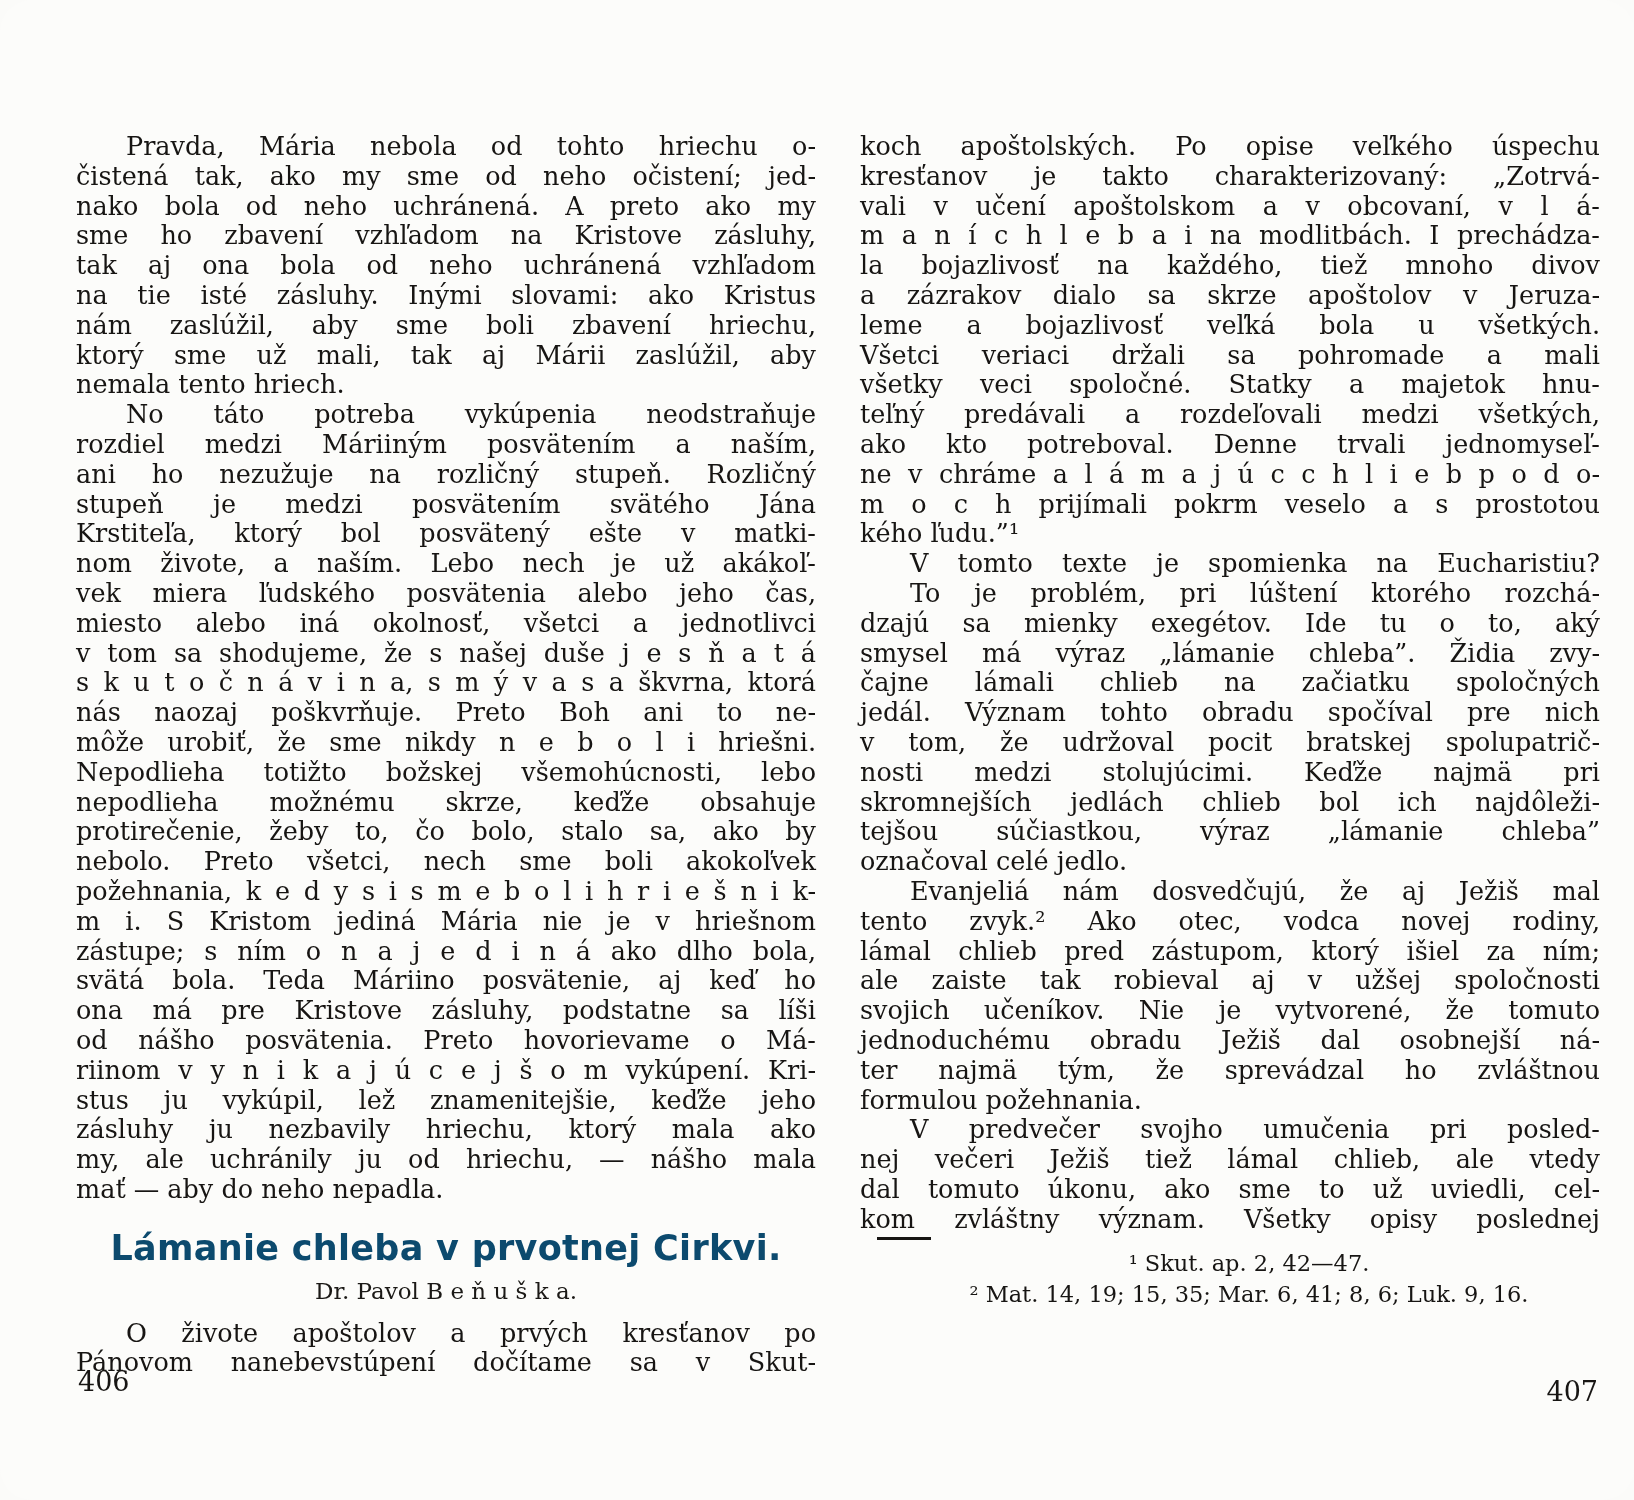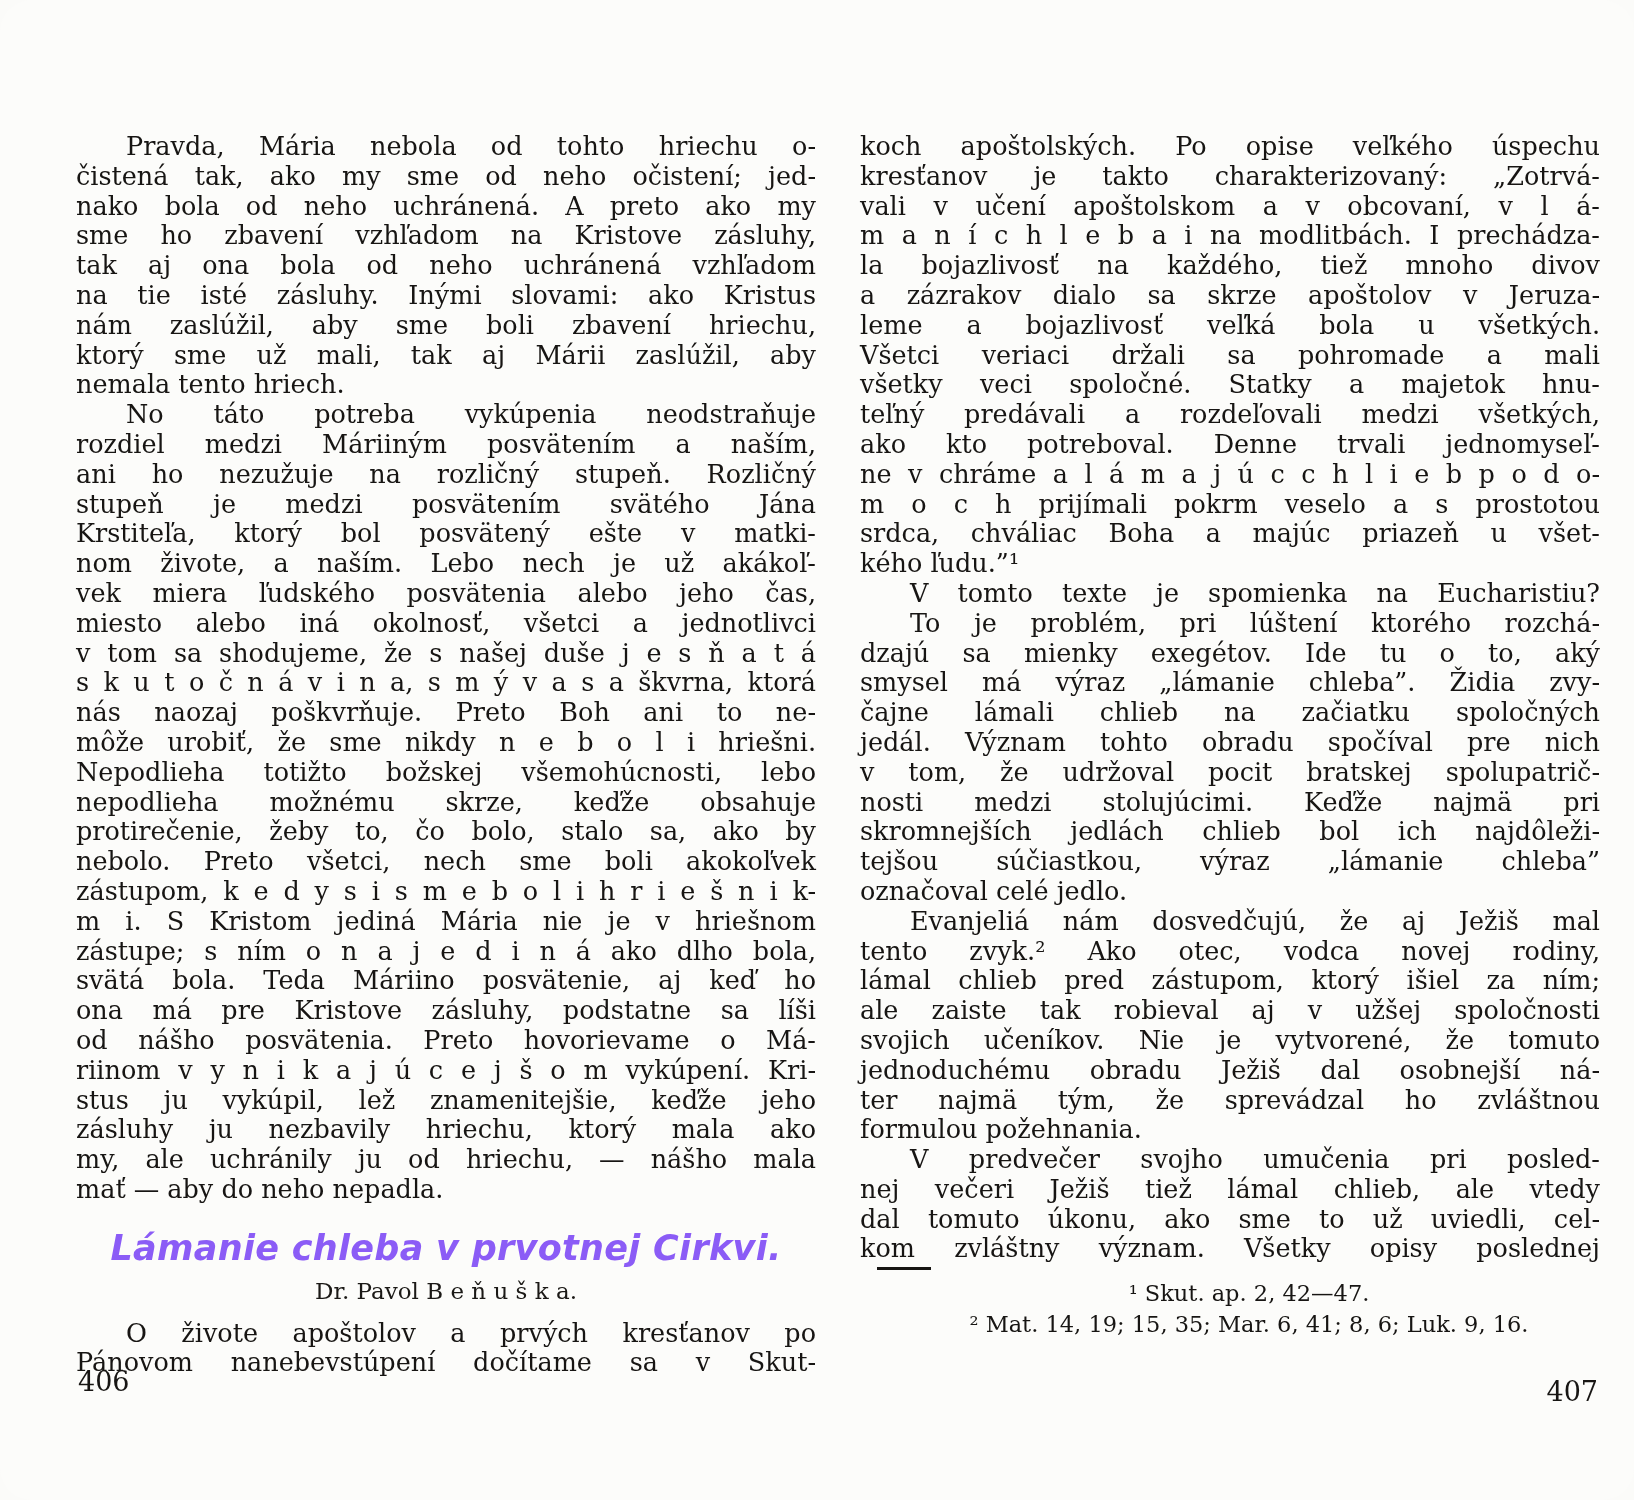--- a/index.html
+++ b/index.html
@@ -45,22 +45,21 @@
   }
 
   .heading {
     font-family: "DejaVu Sans", "Liberation Sans", sans-serif;
     font-weight: 700;
     font-size: 35px;
     line-height: 42px;
     text-align: center;
     margin: 22px 0 8px 0;
     letter-spacing: 0.3px;
-    color: #8b5cf6;
-    font-style: italic;
+    color: #0c4a6e;
   }
   .byline {
     text-align: center;
     font-size: 23px;
     line-height: 28px;
     margin: 0 0 14px 0;
     color: #1b1916;
   }
 
   .fnrule {
@@ -113,21 +112,21 @@
         <span class="line">vek miera ľudského posvätenia alebo jeho čas,</span>
         <span class="line">miesto alebo iná okolnosť, všetci a jednotlivci</span>
         <span class="line">v tom sa shodujeme, že s našej duše j e s ň a t á</span>
         <span class="line">s k u t o č n á v i n a, s m ý v a s a škvrna, ktorá</span>
         <span class="line">nás naozaj poškvrňuje. Preto Boh ani to ne-</span>
         <span class="line">môže urobiť, že sme nikdy n e b o l i hriešni.</span>
         <span class="line">Nepodlieha totižto božskej všemohúcnosti, lebo</span>
         <span class="line">nepodlieha možnému skrze, keďže obsahuje</span>
         <span class="line">protirečenie, žeby to, čo bolo, stalo sa, ako by</span>
         <span class="line">nebolo. Preto všetci, nech sme boli akokoľvek</span>
-        <span class="line">zástupom, k e d y s i s m e b o l i h r i e š n i k-</span>
+        <span class="line">požehnania, k e d y s i s m e b o l i h r i e š n i k-</span>
         <span class="line">m i. S Kristom jediná Mária nie je v hriešnom</span>
         <span class="line">zástupe; s ním o n a j e d i n á ako dlho bola,</span>
         <span class="line">svätá bola. Teda Máriino posvätenie, aj keď ho</span>
         <span class="line">ona má pre Kristove zásluhy, podstatne sa líši</span>
         <span class="line">od nášho posvätenia. Preto hovorievame o Má-</span>
         <span class="line">riinom v y n i k a j ú c e j š o m vykúpení. Kri-</span>
         <span class="line">stus ju vykúpil, lež znamenitejšie, keďže jeho</span>
         <span class="line">zásluhy ju nezbavily hriechu, ktorý mala ako</span>
         <span class="line">my, ale uchránily ju od hriechu, — nášho mala</span>
         <span class="line last">mať — aby do neho nepadla.</span>
@@ -148,21 +147,20 @@
         <span class="line">m a n í c h l e b a i na modlitbách. I prechádza-</span>
         <span class="line">la bojazlivosť na každého, tiež mnoho divov</span>
         <span class="line">a zázrakov dialo sa skrze apoštolov v Jeruza-</span>
         <span class="line">leme a bojazlivosť veľká bola u všetkých.</span>
         <span class="line">Všetci veriaci držali sa pohromade a mali</span>
         <span class="line">všetky veci spoločné. Statky a majetok hnu-</span>
         <span class="line">teľný predávali a rozdeľovali medzi všetkých,</span>
         <span class="line">ako kto potreboval. Denne trvali jednomyseľ-</span>
         <span class="line">ne v chráme a l á m a j ú c c h l i e b p o d o-</span>
         <span class="line">m o c h prijímali pokrm veselo a s prostotou</span>
-        <span class="line">srdca, chváliac Boha a majúc priazeň u všet-</span>
         <span class="line last">kého ľudu.”¹</span>
       </p>
     <p class="para indent">
         <span class="line">V tomto texte je spomienka na Eucharistiu?</span>
       </p>
     <p class="para indent">
         <span class="line">To je problém, pri lúštení ktorého rozchá-</span>
         <span class="line">dzajú sa mienky exegétov. Ide tu o to, aký</span>
         <span class="line">smysel má výraz „lámanie chleba”. Židia zvy-</span>
         <span class="line">čajne lámali chlieb na začiatku spoločných</span>

